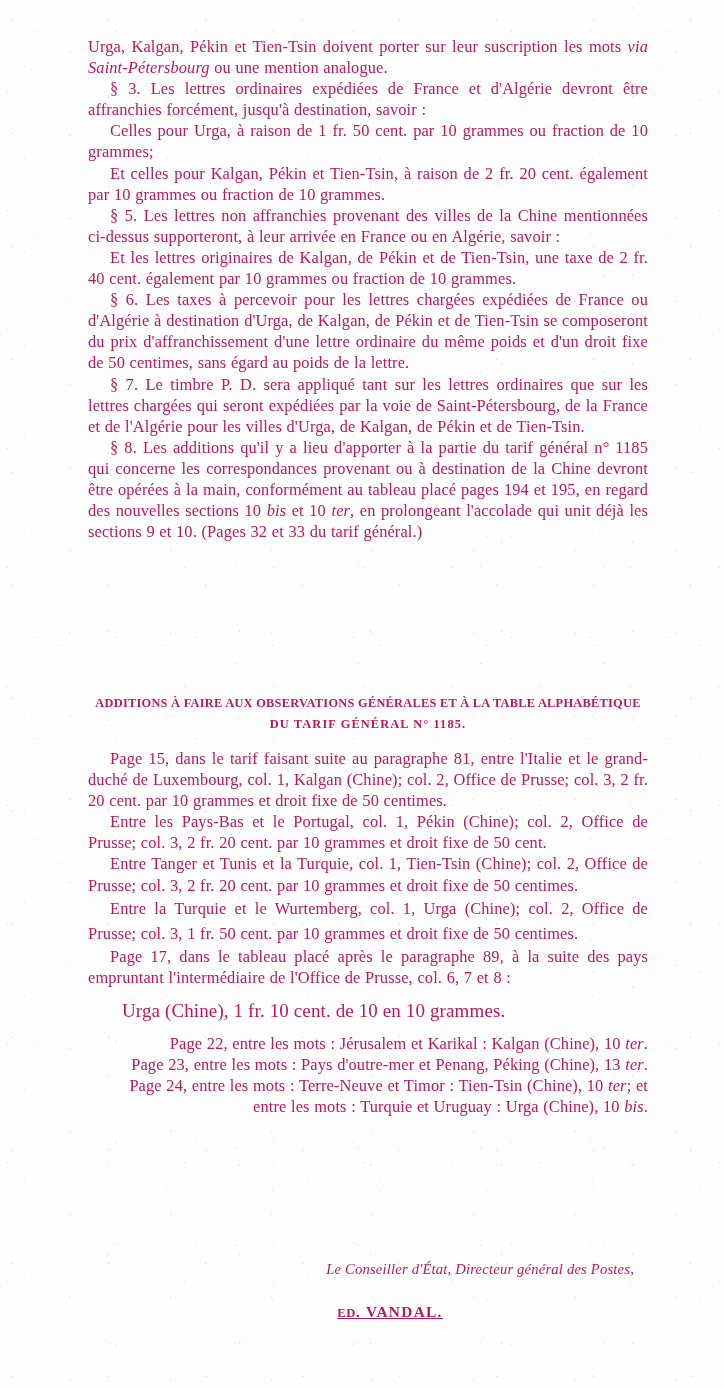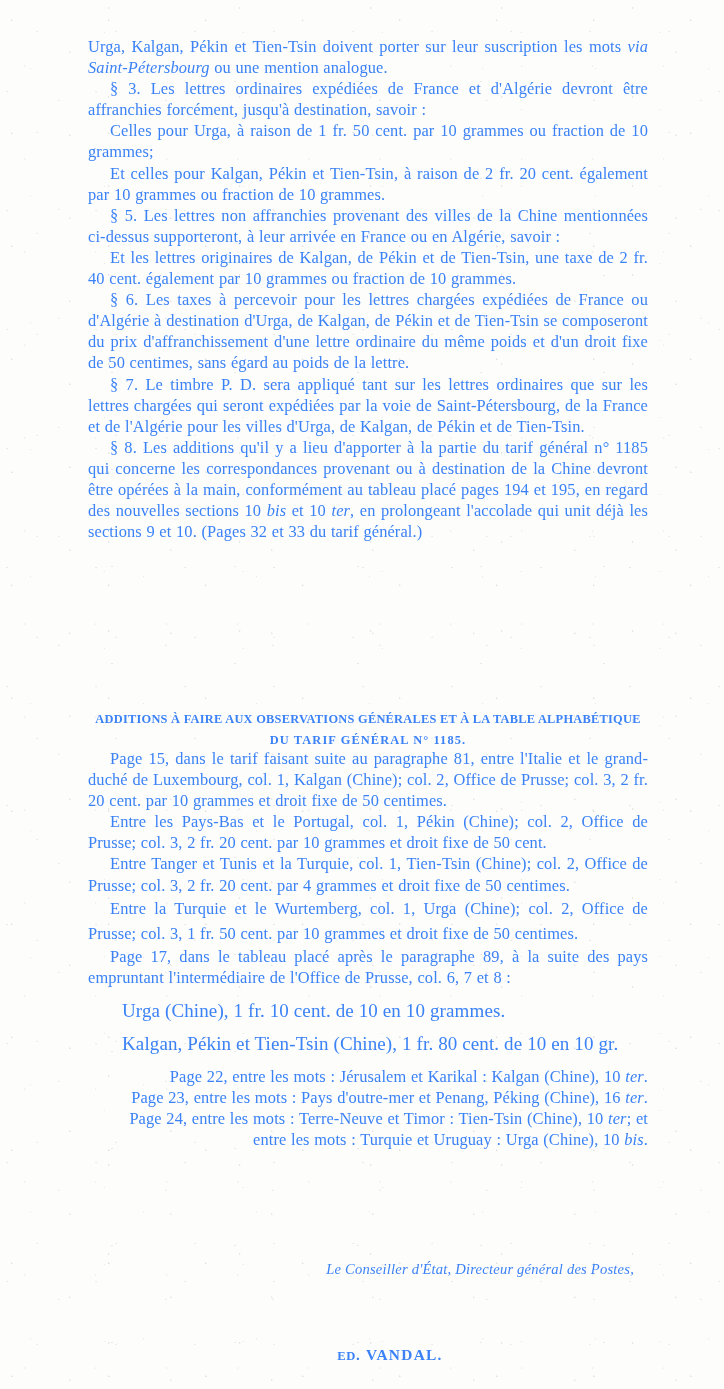--- a/index.html
+++ b/index.html
@@ -12,21 +12,21 @@
     font-family: "Liberation Serif", "DejaVu Serif", serif;
   }
 
   .page {
     position: relative;
     width: 724px;
     height: 1389px;
     margin: 0 auto;
     background: #fdfdfc;
     overflow: hidden;
-    color: #3b82f6;
+    color: #be185d;
   }
 
   
   .page::before {
     content: "";
     position: absolute;
     inset: 0;
     pointer-events: none;
     background-image:
       radial-gradient(circle at 12% 18%, rgba(60,55,50,.16) 0 .7px, transparent 1.1px),
@@ -67,21 +67,20 @@
   .heading {
     position: absolute;
     left: 88px;
     width: 560px;
     top: 693px;
     text-align: center;
     font-size: 12.4px;
     line-height: 21px;
     font-weight: bold;
     letter-spacing: .25px;
-    margin-top: 16px;
   }
   .heading .l2 { letter-spacing: 1.1px; }
 
   
   .block-additions { position: absolute; left: 88px; top: 748px; width: 560px; }
 
   .para.spaced { line-height: 25px; }
 
   .list-line {
     font-size: 19px;
@@ -102,27 +101,28 @@
     font-style: italic;
     font-size: 14.6px;
     letter-spacing: .2px;
     padding-right: 14px;
     box-sizing: border-box;
   }
   .signame {
     position: absolute;
     width: 560px;
     left: 88px;
-    top: 1346px;
+    top: 1303px;
     text-align: center;
     font-size: 15.4px;
     font-weight: bold;
     letter-spacing: 1.3px;
     padding-left: 44px;
     box-sizing: border-box;
+    text-decoration: underline;
   }
   .signame .sm {
     font-size: 12.6px;
     letter-spacing: .6px;
   }
 </style>
 </head>
 <body>
 
 <div class="page">
@@ -153,33 +153,32 @@
     <div class="l1">ADDITIONS À FAIRE AUX OBSERVATIONS GÉNÉRALES ET À LA TABLE ALPHABÉTIQUE</div>
     <div class="l2">DU TARIF GÉNÉRAL N° 1185.</div>
   </div>
 
   <div class="block-additions">
 
     <p class="para">Page 15, dans le tarif faisant suite au paragraphe 81, entre l'Italie et le grand-duché de Luxembourg, col. 1, Kalgan (Chine); col. 2, Office de Prusse; col. 3, 2 fr. 20 cent. par 10 grammes et droit fixe de 50 centimes.</p>
 
     <p class="para">Entre les Pays-Bas et le Portugal, col. 1, Pékin (Chine); col. 2, Office de Prusse; col. 3, 2 fr. 20 cent. par 10 grammes et droit fixe de 50 cent.</p>
 
-    <p class="para">Entre Tanger et Tunis et la Turquie, col. 1, Tien-Tsin (Chine); col. 2, Office de Prusse; col. 3, 2 fr. 20 cent. par 4 grammes et droit fixe de 50 centimes.</p>
+    <p class="para">Entre Tanger et Tunis et la Turquie, col. 1, Tien-Tsin (Chine); col. 2, Office de Prusse; col. 3, 2 fr. 20 cent. par 10 grammes et droit fixe de 50 centimes.</p>
 
     <p class="para spaced">Entre la Turquie et le Wurtemberg, col. 1, Urga (Chine); col. 2, Office de Prusse; col. 3, 1 fr. 50 cent. par 10 grammes et droit fixe de 50 centimes.</p>
 
     <p class="para">Page 17, dans le tableau placé après le paragraphe 89, à la suite des pays empruntant l'intermédiaire de l'Office de Prusse, col. 6, 7 et 8 :</p>
 
     <p class="list-line">Urga (Chine), 1 fr. 10 cent. de 10 en 10 grammes.</p>
 
-    <p class="list-line">Kalgan, Pékin et Tien-Tsin (Chine), 1 fr. 80 cent. de 10 en 10 gr.</p>
 
     <p class="para flat"><span>Page 22, entre les mots : Jérusalem et Karikal : Kalgan (Chine), 10 </span><i>ter</i><span>.</span></p>
 
-    <p class="para flat"><span>Page 23, entre les mots : Pays d'outre-mer et Penang, Péking (Chine), 16 </span><i>ter</i><span>.</span></p>
+    <p class="para flat"><span>Page 23, entre les mots : Pays d'outre-mer et Penang, Péking (Chine), 13 </span><i>ter</i><span>.</span></p>
 
     <p class="para flat"><span>Page 24, entre les mots : Terre-Neuve et Timor : Tien-Tsin (Chine), 10 </span><i>ter</i><span>; et entre les mots : Turquie et Uruguay : Urga (Chine), 10 </span><i>bis</i><span>.</span></p>
   </div>
 
   <div class="sig">Le Conseiller d'État, Directeur général des Postes,</div>
 
   <div class="signame"><span class="sm">ED</span><span>. VANDAL.</span></div>
 
 </div>
 

